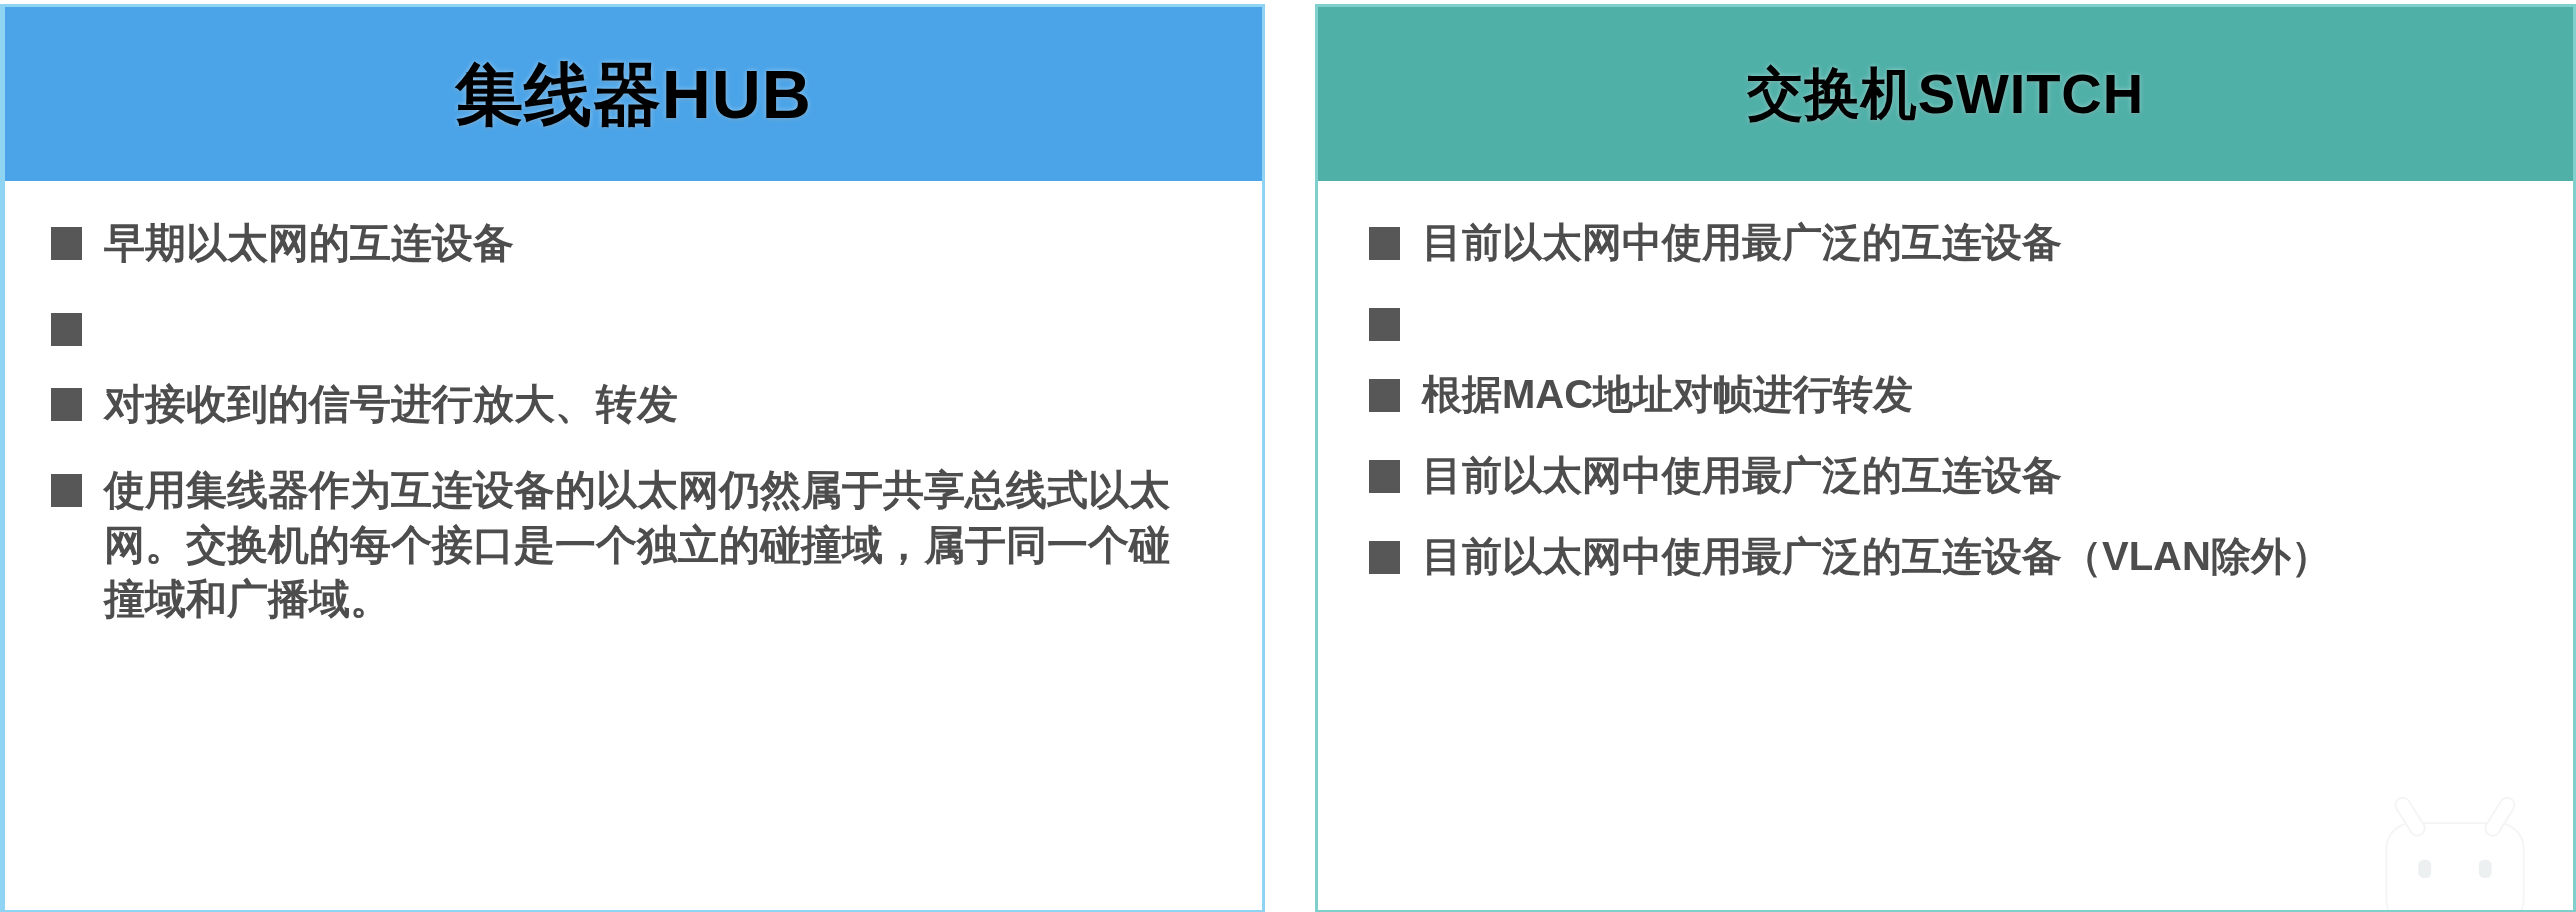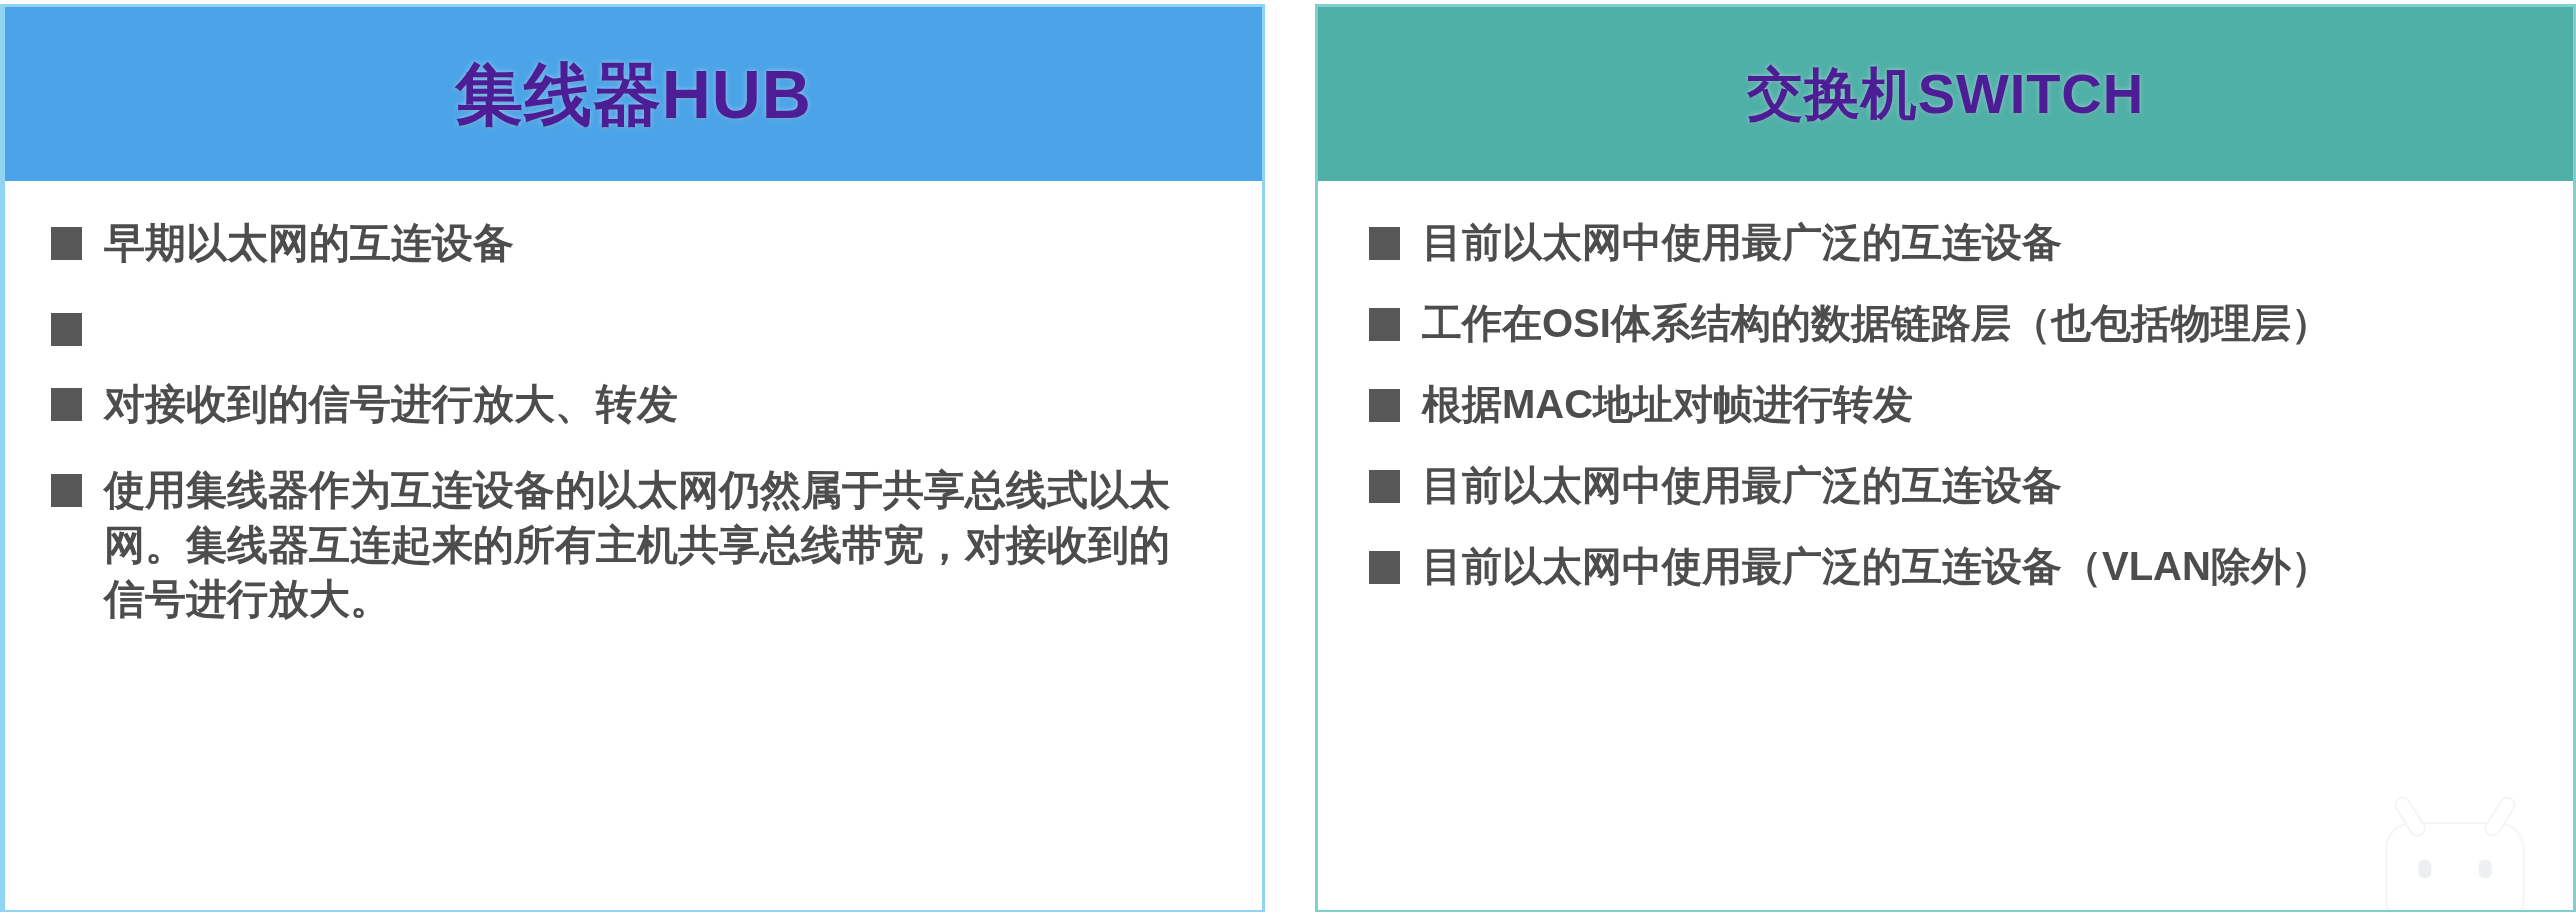--- a/index.html
+++ b/index.html
@@ -58,21 +58,21 @@
     flex: 0 0 174px;
     display: flex;
     align-items: center;
     justify-content: center;
     box-sizing: border-box;
   }
   .card-hub .card-header   { background: #4ba4e8; }
   .card-switch .card-header{ background: #4fb0a8; }
 
   .card-title {
-    color: #4c1d95;
+    color: #000000;
     font-size: 68px;
     font-weight: bold;
     letter-spacing: 0.9px;
     line-height: 1;
     white-space: nowrap;
     text-shadow: 0 0 5.5px rgba(255,255,255,0.45),
                  0 1.8px 2.8px rgba(0,0,0,0.10);
   }
   .card-switch .card-title { font-size: 56px; }
 
@@ -151,39 +151,38 @@
         </li>
         <li class="bullet-item">
           <span class="bullet-marker"></span>
         </li>
         <li class="bullet-item">
           <span class="bullet-marker"></span>
           <span class="bullet-text">对接收到的信号进行放大、转发</span>
         </li>
         <li class="bullet-item wide">
           <span class="bullet-marker"></span>
-          <span class="bullet-text">使用集线器作为互连设备的以太网仍然属于共享总线式以太网。集线器互连起来的所有主机共享总线带宽，对接收到的信号进行放大。</span>
+          <span class="bullet-text">使用集线器作为互连设备的以太网仍然属于共享总线式以太网。交换机的每个接口是一个独立的碰撞域，属于同一个碰撞域和广播域。</span>
         </li>
       </ul>
     </div>
   </div>
 
   <div class="card card-switch">
     <div class="card-header">
       <div class="card-title">交换机SWITCH</div>
     </div>
     <div class="card-body">
       <ul class="bullet-list">
         <li class="bullet-item">
           <span class="bullet-marker"></span>
           <span class="bullet-text">目前以太网中使用最广泛的互连设备</span>
         </li>
         <li class="bullet-item">
           <span class="bullet-marker"></span>
-          <span class="bullet-text">工作在OSI体系结构的数据链路层（也包括物理层）</span>
         </li>
         <li class="bullet-item">
           <span class="bullet-marker"></span>
           <span class="bullet-text">根据MAC地址对帧进行转发</span>
         </li>
         <li class="bullet-item">
           <span class="bullet-marker"></span>
           <span class="bullet-text">目前以太网中使用最广泛的互连设备</span>
         </li>
         <li class="bullet-item">

